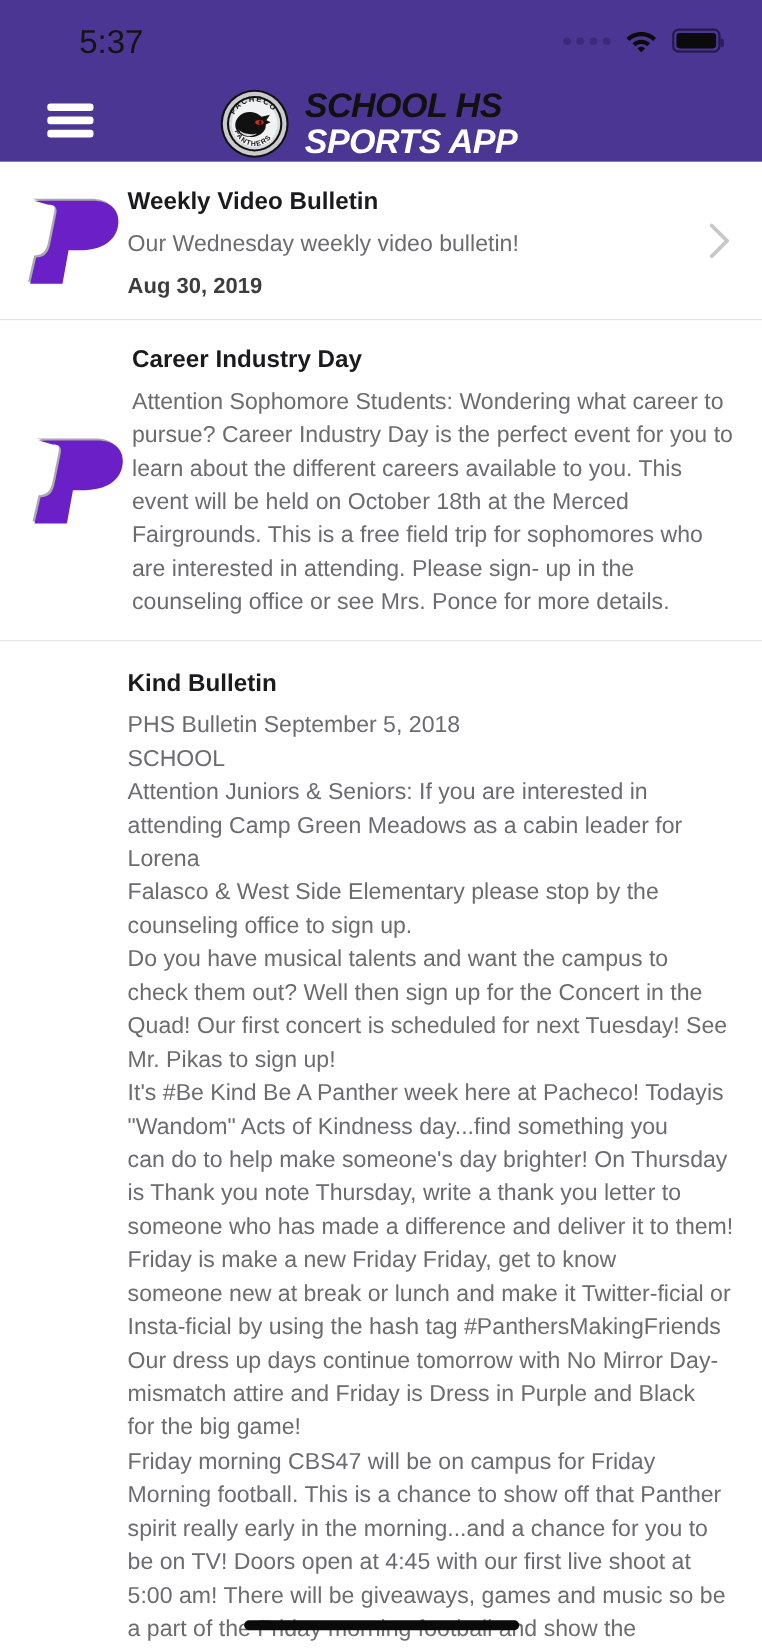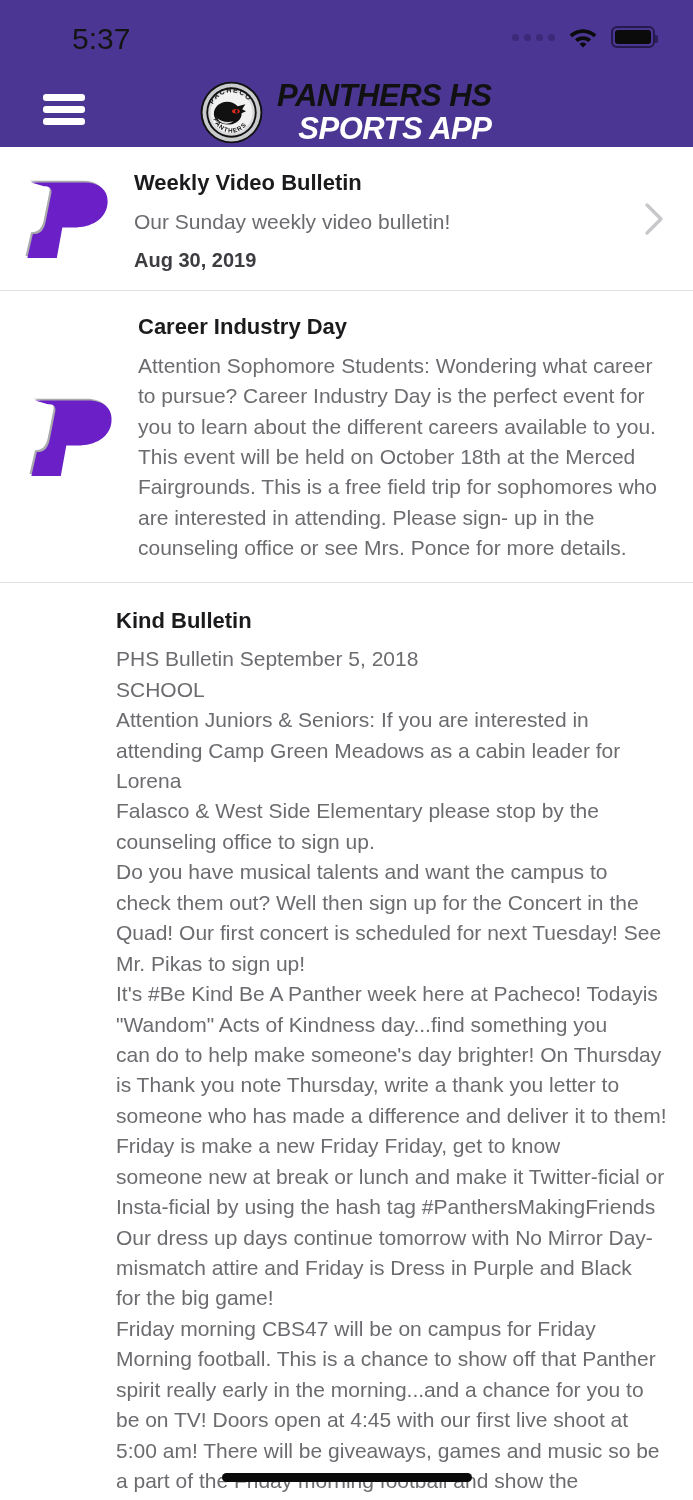--- a/index.html
+++ b/index.html
@@ -59,21 +59,21 @@
     display:block; font-size:31px; font-weight:bold; font-style:italic;
     color:#111111; letter-spacing:-0.5px;
   }
   .brand-l2 {
     display:block; font-size:31px; font-weight:bold; font-style:italic;
     color:#ffffff; letter-spacing:-0.5px; margin-top:2px;text-align:right;
   }
 
   
   .list { position:absolute; top:147px; left:0; right:0; bottom:0; background:#fff; }
-  .row { position:relative; display:flex; padding:22px 16px 18px 16px;gap:18px; }
+  .row { position:relative; display:flex; padding:22px 16px 18px 16px; }
   .row + .row { border-top:1px solid #e2e2e4;padding-left:20px; }
   .row-thumb { width:100px; flex:0 0 100px; display:flex; align-items:center; justify-content:center; }
   .p-logo { width:92px; height:auto; display:block; }
   .row-body { flex:1; min-width:0; padding-right:10px; }
   .row-title {
     font-size:22px; font-weight:bold; color:#1b1b1d; line-height:1.3;
     margin-bottom:9px;
   }
   .row-desc {
     font-size:21px; color:#6c6c70; line-height:1.45; white-space:pre-wrap;
@@ -151,41 +151,41 @@
           <path id="arcBot" d="M20 52a30 30 0 0 0 60 0" fill="none"></path>
           <text font-family="Liberation Sans, sans-serif" font-size="11" font-weight="bold" fill="#111111" letter-spacing="2.2">
             <textPath href="#arcTop" startOffset="13%">PACHECO</textPath>
           </text>
           <text font-family="Liberation Sans, sans-serif" font-size="10" font-weight="bold" fill="#111111" letter-spacing="1.6">
             <textPath href="#arcBot" startOffset="9%">PANTHERS</textPath>
           </text>
         </svg>
 
         <div class="brand-text">
-          <span class="brand-l1">PANTHERS HS</span>
+          <span class="brand-l1">SCHOOL HS</span>
           <span class="brand-l2">SPORTS APP</span>
         </div>
       </div>
     </div>
   </div>
 
   <div class="list">
 
     <div class="row">
       <div class="row-thumb">
         <svg class="p-logo" viewBox="0 0 100 95">
           <path d="M12 6 L70 6 C88 6 97 16 95 30 C93 46 78 55 58 55 L46 55 L40 88 L8 88 L14 62 C22 62 26 58 28 48 L34 18 C35 12 32 10 26 10 Z" fill="#a9aaad" transform="translate(-2,-2)"></path>
           <path d="M12 6 L70 6 C88 6 97 16 95 30 C93 46 78 55 58 55 L46 55 L40 88 L8 88 L14 62 C22 62 26 58 28 48 L34 18 C35 12 32 10 26 10 Z" fill="#6a1fc7"></path>
           <path d="M52 18 L66 18 C76 18 80 23 79 30 C78 39 70 44 60 44 L48 44 Z" fill="#ffffff" opacity="0"></path>
           <path d="M14 10 C24 10 30 12 28 22 L20 72 C19 78 15 82 9 84" fill="none" stroke="#e9e9ea" stroke-width="0"></path>
         </svg>
       </div>
       <div class="row-body">
         <div class="row-title">Weekly Video Bulletin</div>
-        <div class="row-desc">Our Sunday weekly video bulletin!</div>
+        <div class="row-desc">Our Wednesday weekly video bulletin!</div>
         <div class="row-date">Aug 30, 2019</div>
       </div>
       <svg class="chevron" viewBox="0 0 22 34">
         <polyline points="4,3 18,17 4,31" fill="none" stroke="#c8c8cb" stroke-width="3.4" stroke-linecap="round" stroke-linejoin="round"></polyline>
       </svg>
     </div>
 
     <div class="row">
       <div class="row-thumb">
         <svg class="p-logo" viewBox="0 0 100 95">

